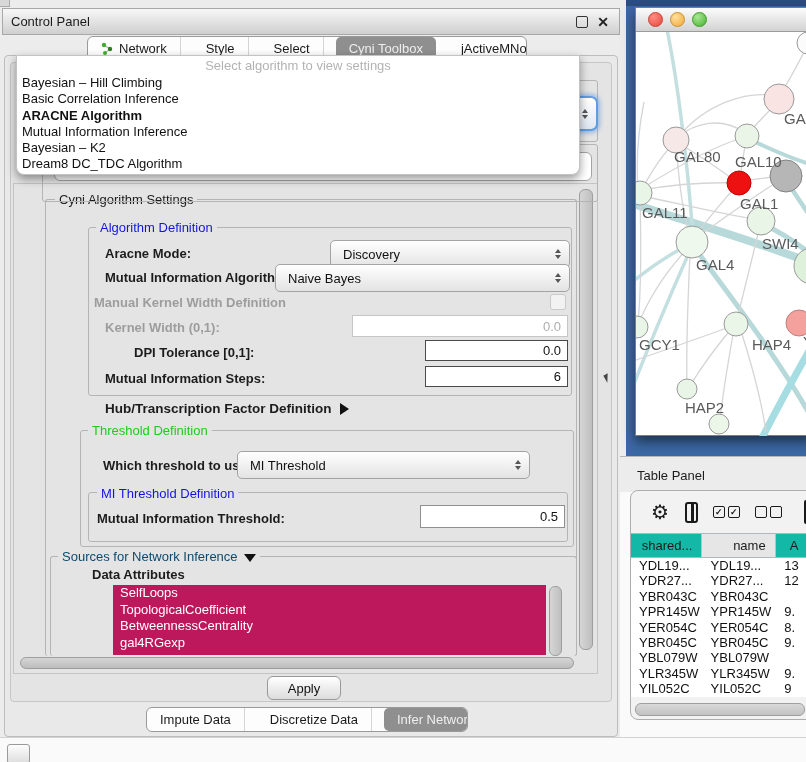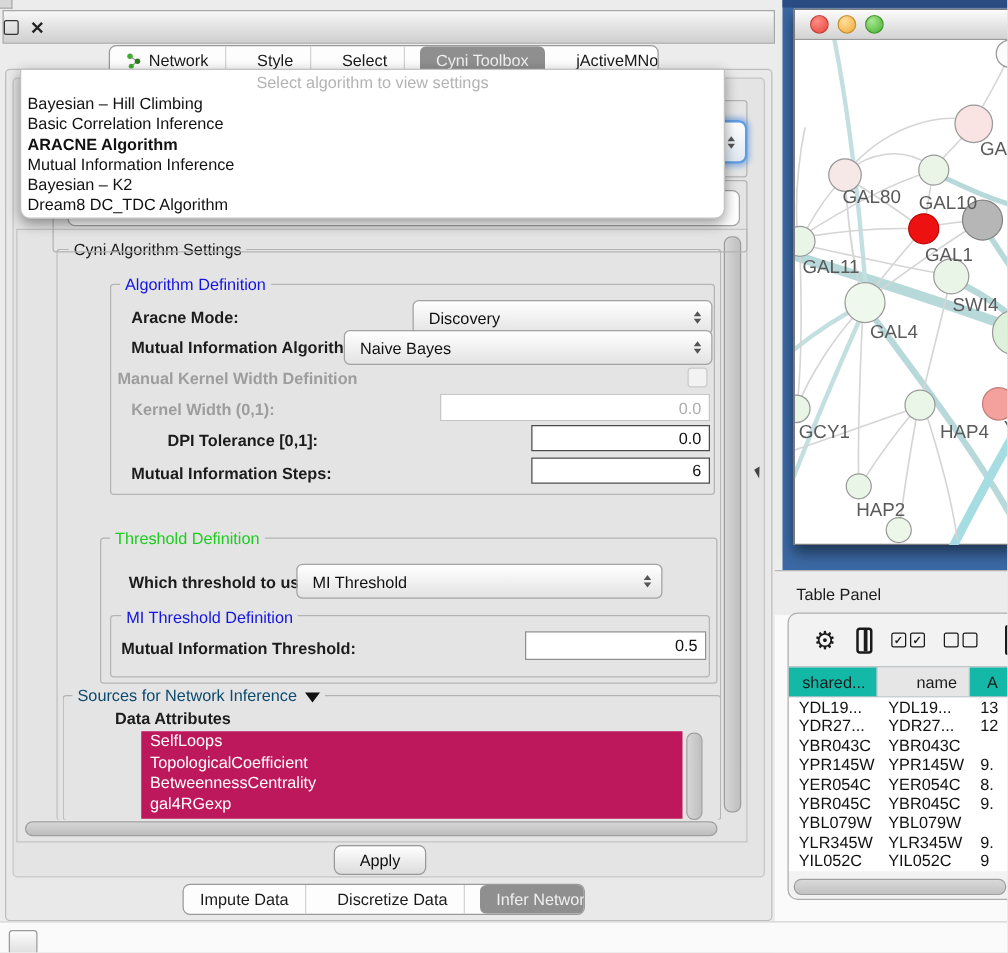--- a/index.html
+++ b/index.html
@@ -87,20 +87,21 @@
   svg text{font-family:"Liberation Sans",sans-serif;}
 </style>
 </head>
 <body>
 
 <div id="root">
 
   <div class="abs notch"></div>
 
   <div class="abs titlebar">
+    <span class="t">Control Panel</span>
     <span class="float-ic"></span>
     <span class="close-ic">✕</span>
   </div>
 
   <div class="abs outerbox"></div>
   <div class="abs innerbox"></div>
 
   <div class="abs tabbar" style="left:87px;top:36px;width:438px;">
     <div class="tab">
       <svg width="13" height="13" viewBox="0 0 13 13" style="margin-right:5px;">
@@ -169,20 +170,23 @@
 
   <div class="lbl dis" style="left:105px;top:320px;">Kernel Width (0,1):</div>
   <div class="field dis" style="left:352px;top:315px;width:202px;height:20px;">0.0</div>
 
   <div class="lbl" style="left:119px;top:345px;margin-left:15px;">DPI Tolerance [0,1]:</div>
   <div class="field dark" style="left:425px;top:340px;width:129px;height:19px;">0.0</div>
 
   <div class="lbl" style="left:105px;top:371px;">Mutual Information Steps:</div>
   <div class="field dark" style="left:425px;top:366px;width:129px;height:19px;">6</div>
 
+  <div class="lbl" style="left:105px;top:401px;font-size:13.5px;">
+    <span>Hub/Transcription Factor Definition</span><span class="tri-right"></span>
+  </div>
 
   <div class="grp" style="left:80px;top:430px;width:492px;height:115px;"></div>
   <div class="grp-title" style="left:88px;top:423px;color:#1ecb1e;">Threshold Definition</div>
 
   <div class="lbl" style="left:103px;top:458px;">Which threshold to use:</div>
   <div class="combo" style="left:237px;top:451px;width:291px;height:26px;">
     <span class="ct">MI Threshold</span>
     <span class="spin">
         <i class="up"></i>
         <i class="dn"></i>

